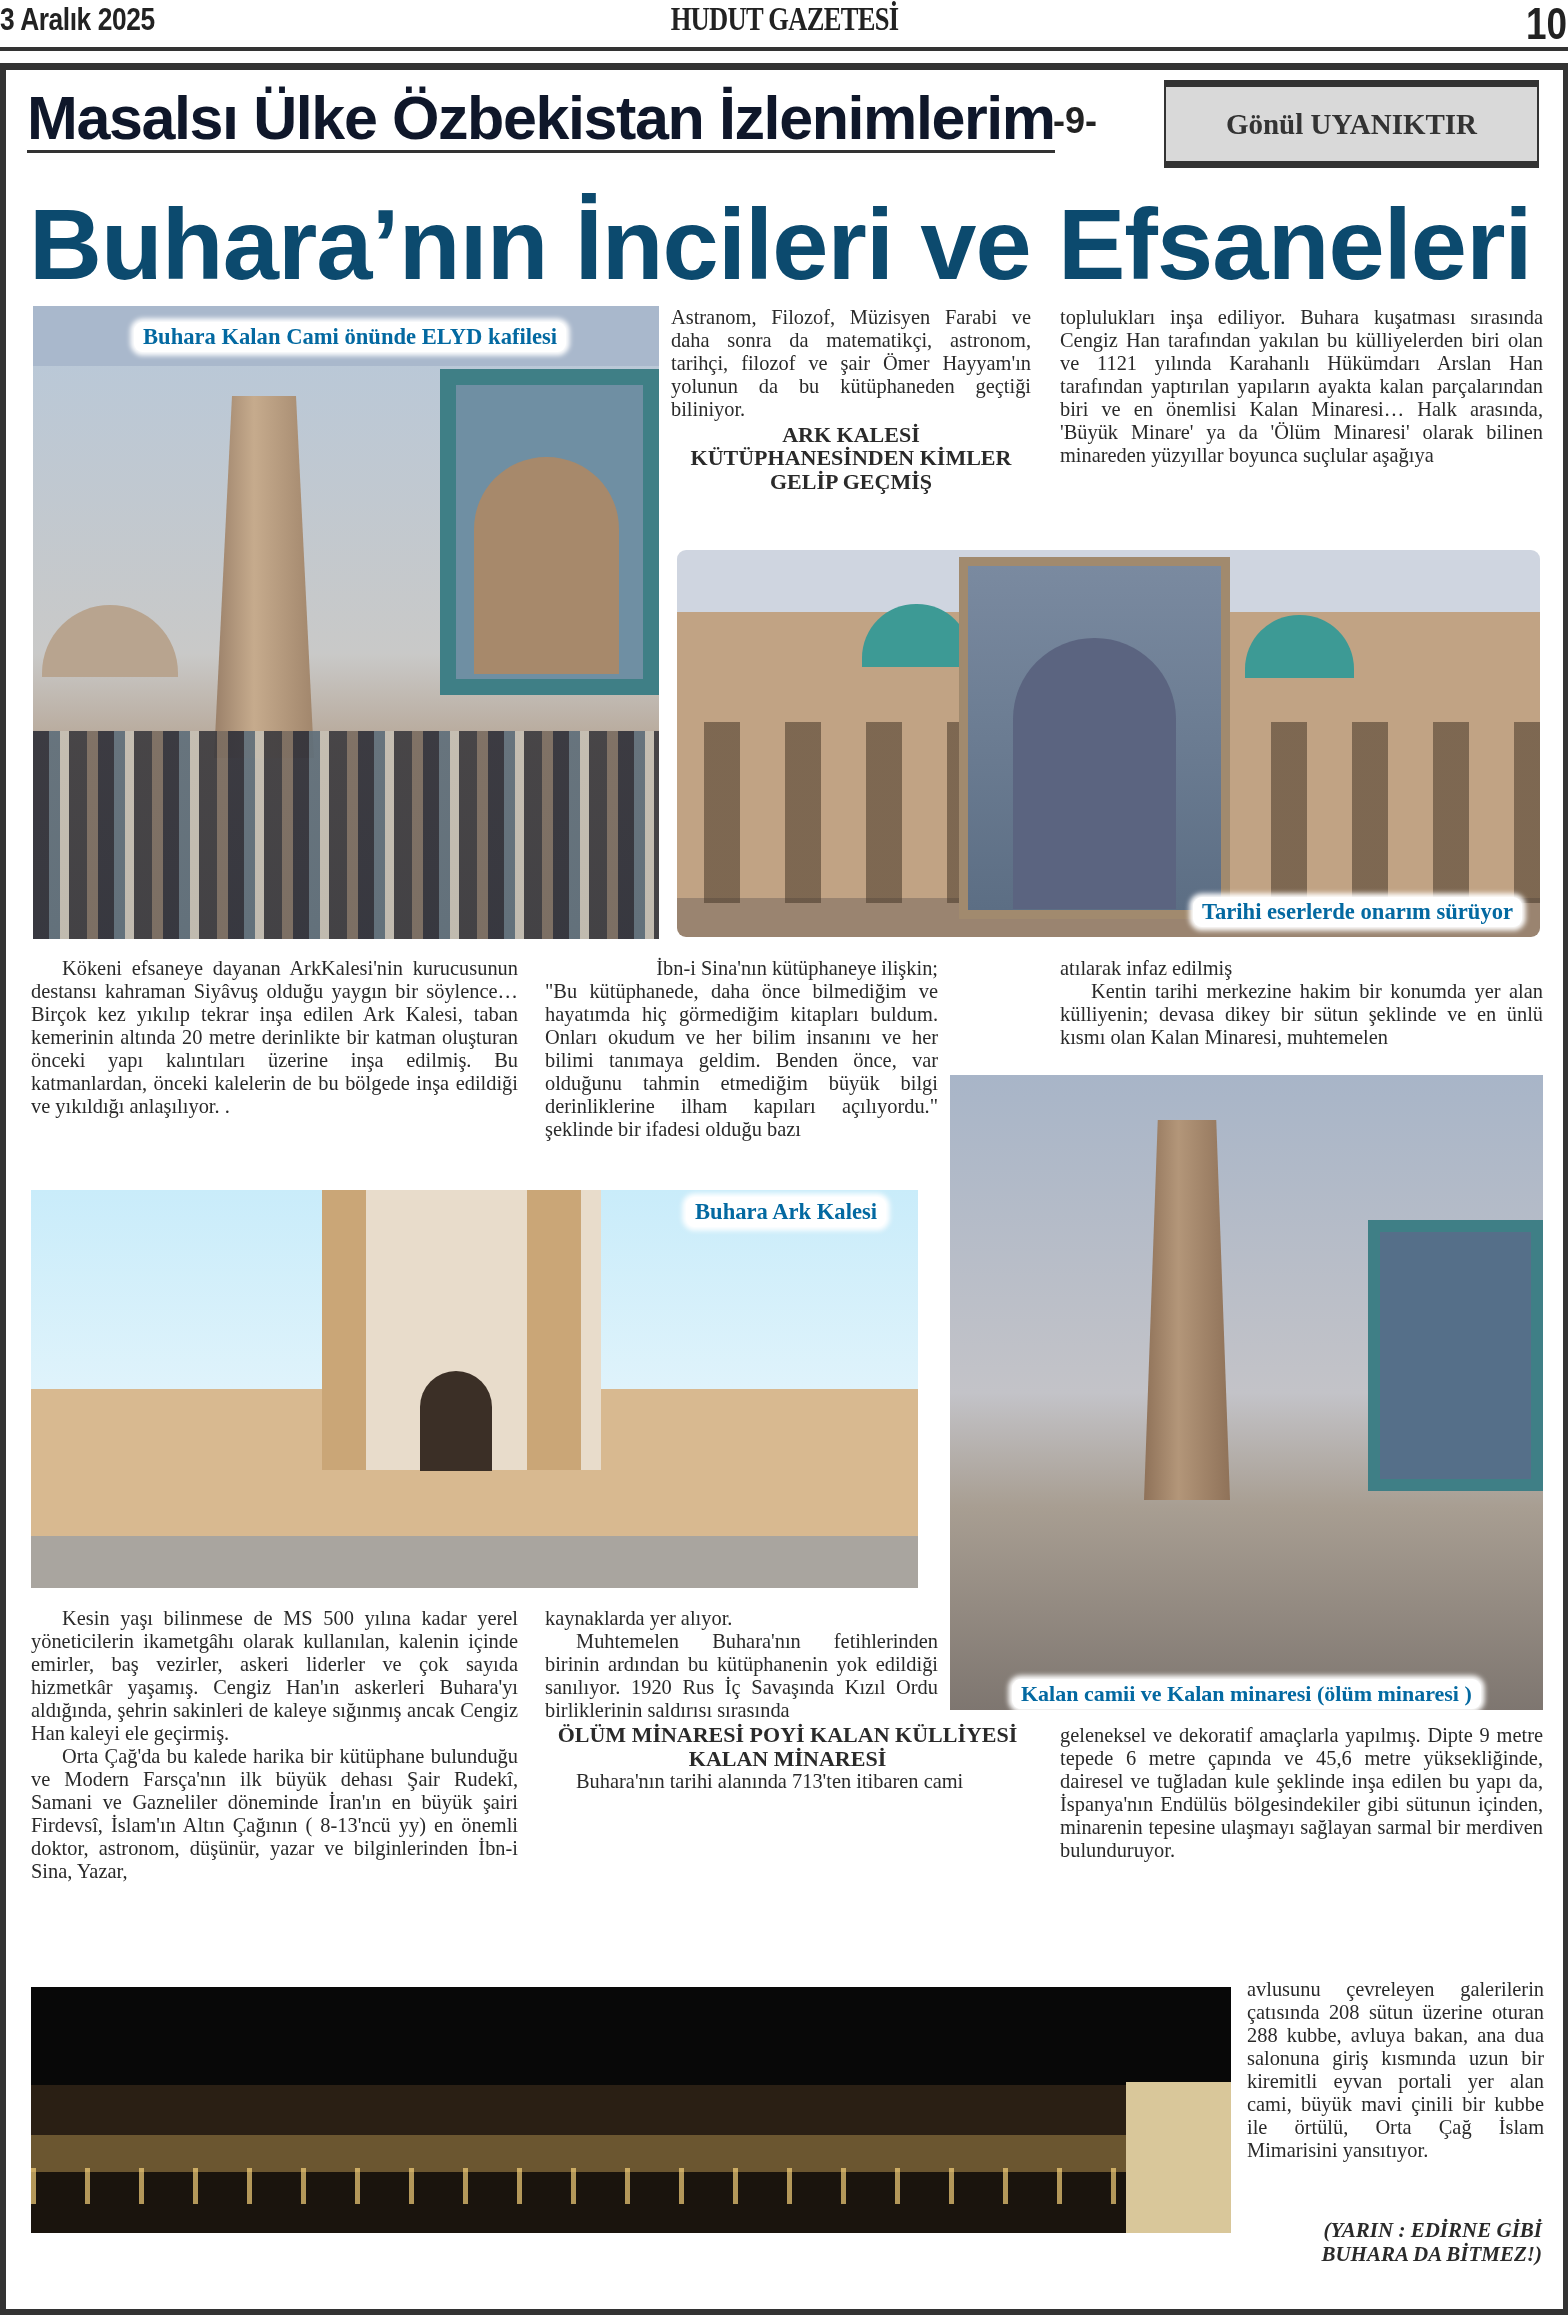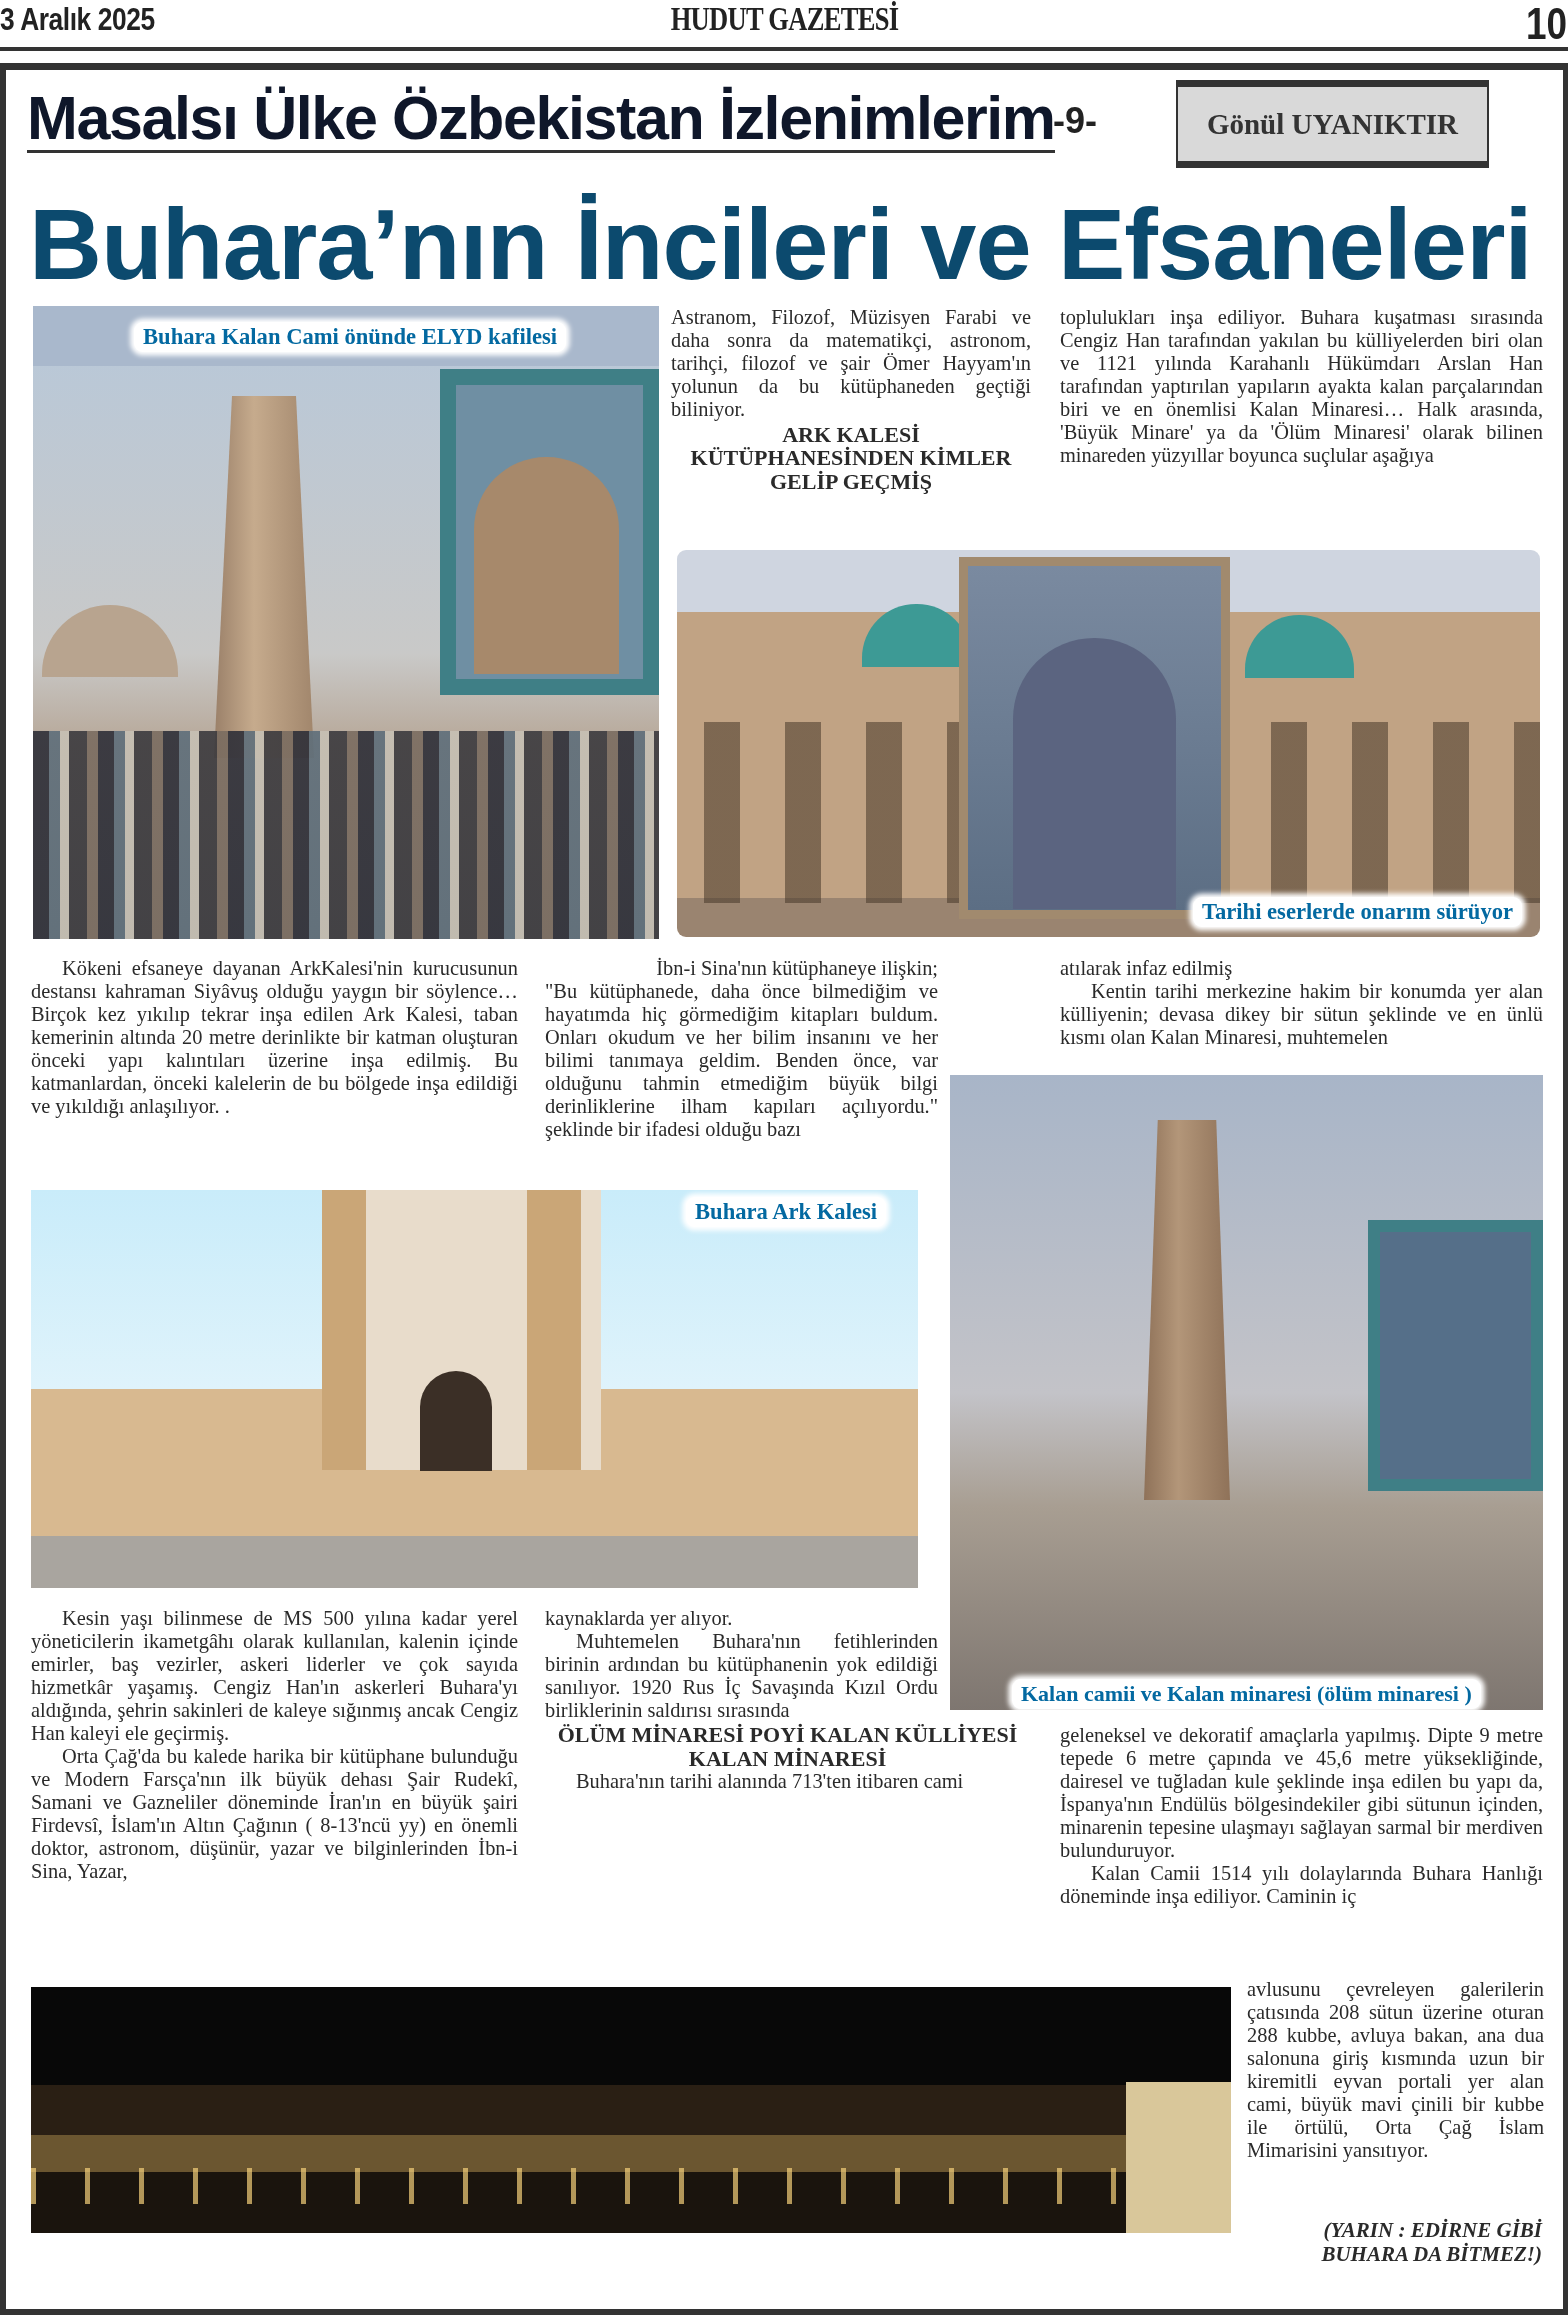--- a/index.html
+++ b/index.html
@@ -12,21 +12,21 @@
   .mh-title { position: absolute; left: 0; width: 1569px; top: 0; text-align: center; font-family: "Liberation Serif", serif; font-weight: bold; font-size: 34px; color: #222; transform: scaleX(0.78); letter-spacing: -0.9px; }
   .mh-page { position: absolute; right: 1.8px; top: -1.8px; font-family: "Liberation Sans", sans-serif; font-weight: bold; font-size: 45px; color: #222; transform: scaleX(0.82); transform-origin: right; }
 
   
   .frame { position: absolute; left: 0; top: 63px; width: 1569px; height: 2252px; border: 6.3px solid #333; border-top-width: 7.2px; }
 
   
   .series { position: absolute; left: 27px; top: 83px; font-family: "Liberation Sans", sans-serif; font-weight: bold; font-size: 61px; color: #0f172a; letter-spacing: -1.4px; text-align: center; }
   .series-title { border-bottom: 3.6px solid #333; padding-bottom: 0px; display: inline-block; line-height: 63px; }
   .series-num { position: absolute; left: 1053px; top: 100px; font-family: "Liberation Sans", sans-serif; font-weight: bold; font-size: 36px; color: #222; }
-  .author-box { position: absolute; left: 1164px; top: 80px; width: 313px; height: 88px; background: #d9d9d9; border: 2.7px solid #333; border-top-width: 7.2px; border-bottom-width: 7.2px; display: flex; align-items: center; justify-content: center; font-family: "Liberation Serif", serif; font-weight: bold; font-size: 29px; color: #333; margin-left: 12px; }
+  .author-box { position: absolute; left: 1164px; top: 80px; width: 375px; height: 88px; background: #d9d9d9; border: 2.7px solid #333; border-top-width: 7.2px; border-bottom-width: 7.2px; display: flex; align-items: center; justify-content: center; font-family: "Liberation Serif", serif; font-weight: bold; font-size: 29px; color: #333; }
 
   
   .headline { position: absolute; left: 29px; top: 181px; width: 1520px; font-family: "Liberation Sans", sans-serif; font-weight: bold; font-size: 101px; color: #0c4a6e; letter-spacing: -0.9px; white-space: nowrap; line-height: 127px; }
 
   
   .photo { position: absolute; overflow: hidden; }
   .caption { position: absolute; background: #fff; border-radius: 9px; padding: 1.8px 9px; font-family: "Liberation Serif", serif; font-weight: bold; color: #0369a1; font-size: 22.6px; white-space: nowrap; box-shadow: 0 0 5.4px 3.6px #fff; }
 
   .p1 { left: 33px; top: 306px; width: 626px; height: 633px;
     background:
@@ -152,21 +152,20 @@
   <p>kaynaklarda yer alıyor.</p>
   <p class="ind">Muhtemelen Buhara'nın fetihlerinden birinin ardından bu kütüphanenin yok edildiği sanılıyor. 1920 Rus İç Savaşında Kızıl Ordu birliklerinin saldırısı sırasında</p>
 </div>
 <div class="col" style="left:545px; top:1723px; width:485px;">
   <p class="sub">ÖLÜM MİNARESİ POYİ KALAN KÜLLİYESİ KALAN MİNARESİ</p>
   <p class="ind">Buhara'nın tarihi alanında 713'ten itibaren cami</p>
 </div>
 
 <div class="col" style="left:1060px; top:1724px; width:483px;">
   <p>geleneksel ve dekoratif amaçlarla yapılmış. Dipte 9 metre tepede 6 metre çapında ve 45,6 metre yüksekliğinde, dairesel ve tuğladan kule şeklinde inşa edilen bu yapı da, İspanya'nın Endülüs bölgesindekiler gibi sütunun içinden, minarenin tepesine ulaşmayı sağlayan sarmal bir merdiven bulunduruyor.</p>
-  <p class="ind">Kalan Camii 1514 yılı dolaylarında Buhara Hanlığı döneminde inşa ediliyor. Caminin iç</p>
 </div>
 <div class="col" style="left:1247px; top:1978px; width:297px;">
   <p>avlusunu çevreleyen galerilerin çatısında 208 sütun üzerine oturan 288 kubbe, avluya bakan, ana dua salonuna giriş kısmında uzun bir kiremitli eyvan portali yer alan cami, büyük mavi çinili bir kubbe ile örtülü, Orta Çağ İslam Mimarisini yansıtıyor.</p>
 </div>
 
 <div class="photo p5">
   <div class="lights"></div>
   <div class="bldg"></div>
   <div class="caption" style="left:47px; top:255px;">Buhara'da tarihi meydan</div>
 </div>

